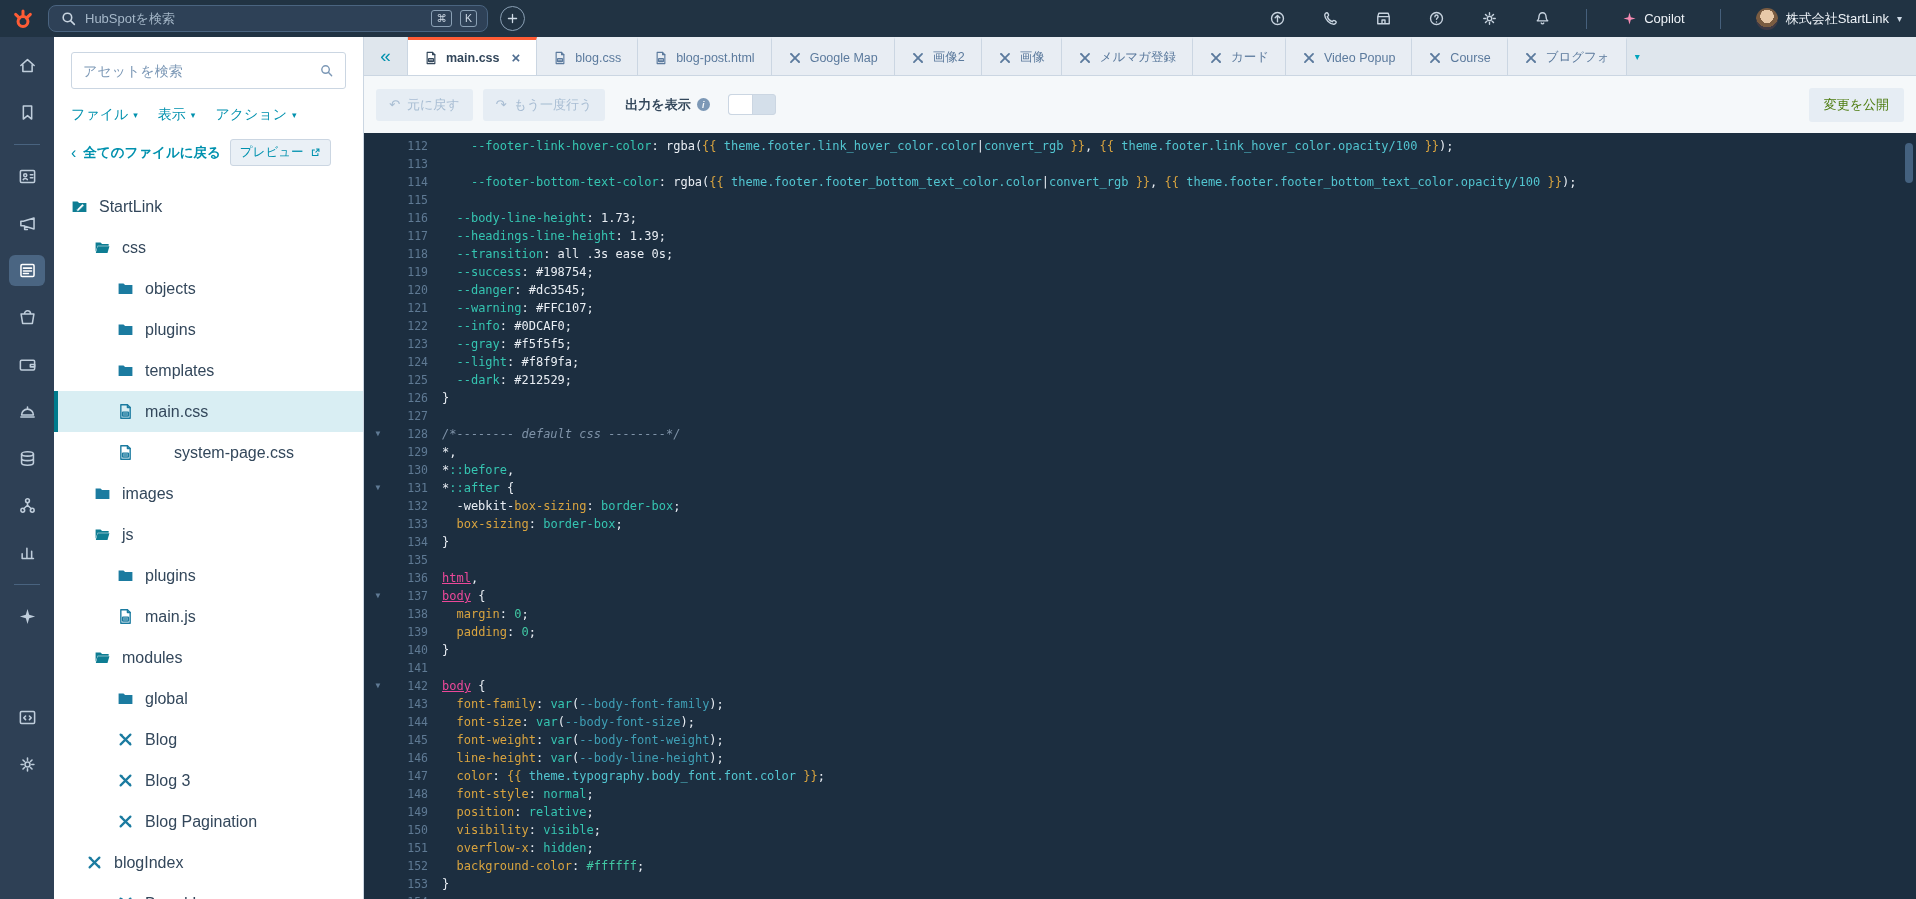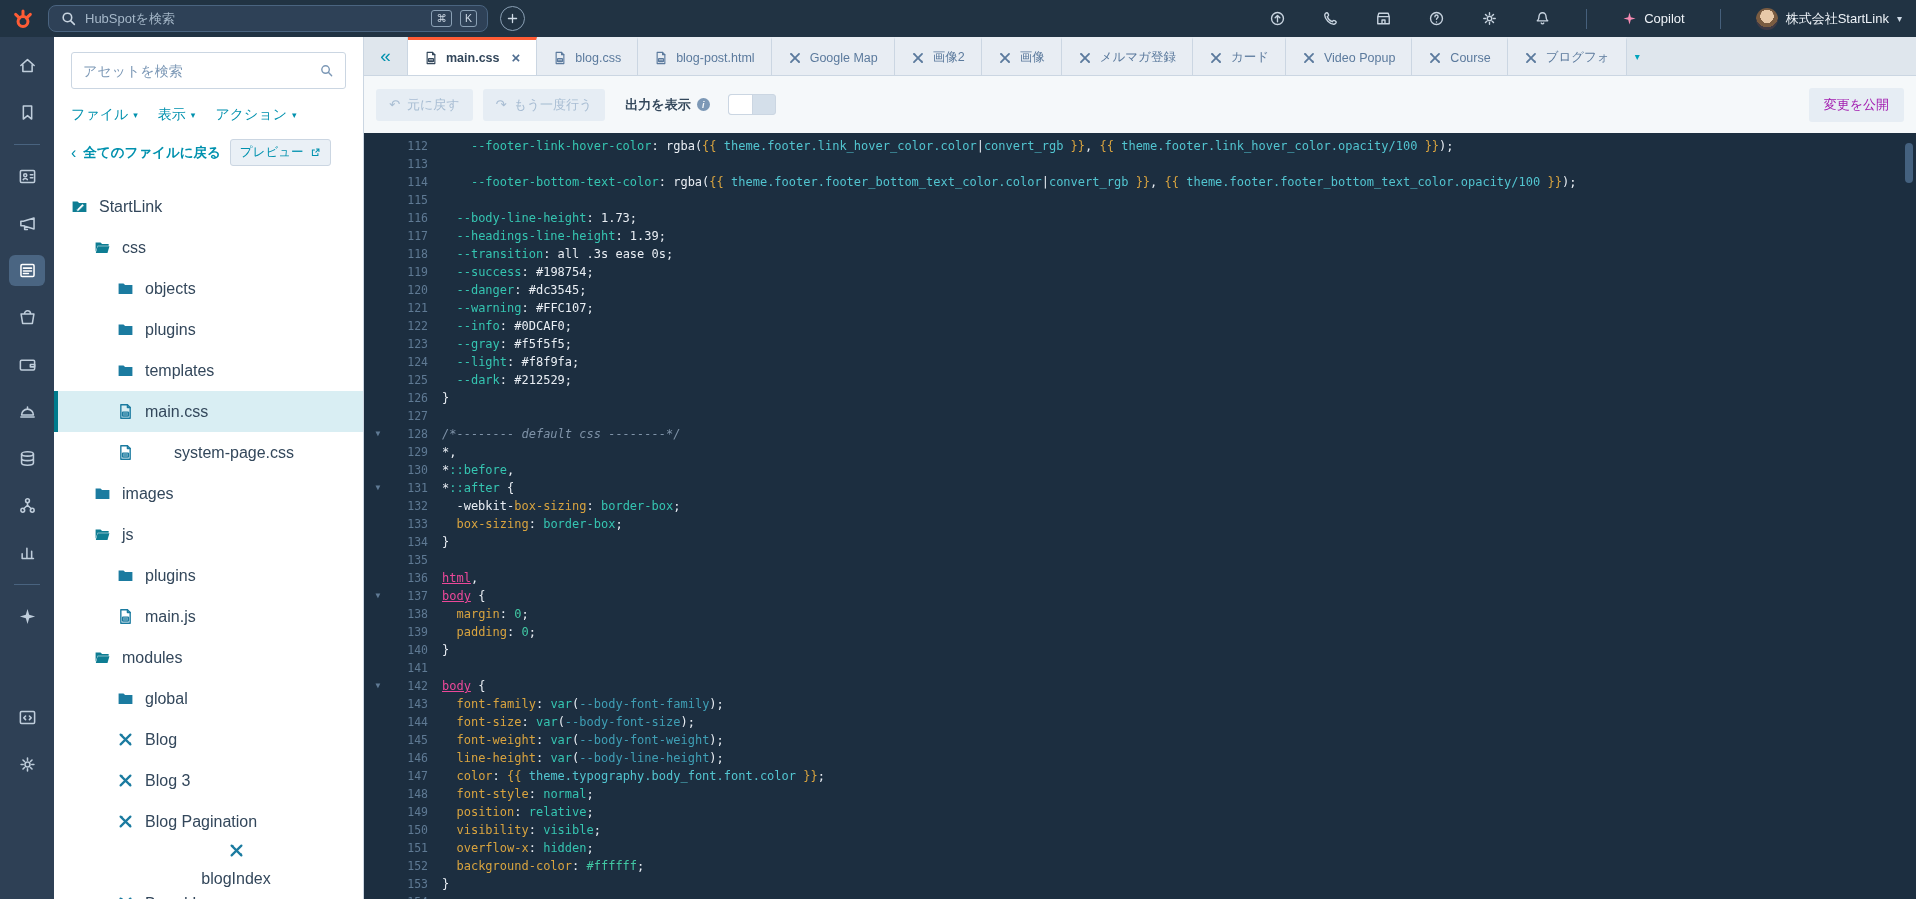--- a/index.html
+++ b/index.html
@@ -71,21 +71,21 @@
   .tab-close { font-size:15px; color:#506e91; margin-left:4px; }
   .strip-caret { display:flex; align-items:center; padding:0 8px; color:#00a4bd; font-size:10px; }
 
   .toolbar { height:57px; flex:0 0 57px; background:#f5f8fa; display:flex; align-items:center; padding:0 12px; gap:10px; }
   .tbtn { background:#e6edf4; border-radius:3px; color:#a8bdd3; font-size:13px; padding:7px 13px; display:flex; align-items:center; gap:7px; }
   .tbtn .arr { font-size:13px; }
   .out-label { margin-left:10px; color:#33475b; font-weight:bold; font-size:13px; display:flex; align-items:center; gap:6px; }
   .info-dot { width:13px; height:13px; border-radius:50%; background:#7c98b6; color:#f5f8fa; font-size:9px; font-weight:bold; display:flex; align-items:center; justify-content:center; font-style:italic; }
   .toggle { width:48px; height:21px; margin-left:8px; background:#d4dfea; border:1px solid #cbd6e2; border-radius:3px; position:relative; }
   .toggle .knob { position:absolute; left:0; top:0; width:24px; height:19px; background:#fff; border-right:1px solid #cbd6e2; border-radius:3px 0 0 3px; }
-  .publish-btn { margin-left:auto; background:#e6edf4; border-radius:3px; color:#a21caf; font-size:13px; padding:8px 15px; }
+  .publish-btn { margin-left:auto; background:#e6edf4; border-radius:3px; color:#4d7c0f; font-size:13px; padding:8px 15px; }
 
   
   .editor { flex:1; min-height:0; background:#1c2e40; position:relative; overflow:hidden; padding-top:4px;
             font-family:"DejaVu Sans Mono","Liberation Mono",monospace; font-size:12px; }
   .code-line { display:flex; height:18px; line-height:18px; white-space:pre; }
   .fold { width:28px; flex:0 0 28px; text-align:center; color:#5f7a94; font-size:8px; }
   .ln { width:36px; flex:0 0 36px; text-align:right; color:#5f7a94; font-size:11.5px; padding-right:0; }
   .lc { padding-left:14px; color:#e9eef4; }
   .t-pl { color:#e9eef4; }
   .t-pr { color:#d9a43f; }
@@ -471,21 +471,21 @@
           </div>
           <div class="tree-row" style="padding-left: 63px;">
             <span class="t-icon c-module">
               <svg viewBox="0 0 16 16" fill="none" stroke="currentColor" stroke-width="2.1" stroke-linecap="round">
                 <path d="M3.4 3.4 12.6 12.6M12.6 3.4 3.4 12.6"></path>
                 <path d="M3.4 3.4l1.4.2M12.6 12.6l-.2-1.4" stroke-width="1.2"></path>
               </svg>
             </span>
             <span>Blog Pagination</span>
           </div>
-          <div class="tree-row" style="padding-left: 55px; flex-direction: column;">
+          <div class="tree-row" style="padding-left: 32px;">
             <span class="t-icon c-module">
               <svg viewBox="0 0 16 16" fill="none" stroke="currentColor" stroke-width="2.1" stroke-linecap="round">
                 <path d="M3.4 3.4 12.6 12.6M12.6 3.4 3.4 12.6"></path>
                 <path d="M3.4 3.4l1.4.2M12.6 12.6l-.2-1.4" stroke-width="1.2"></path>
               </svg>
             </span>
             <span>blogIndex</span>
           </div>
           <div class="tree-row" style="padding-left: 63px;">
             <span class="t-icon c-module">

